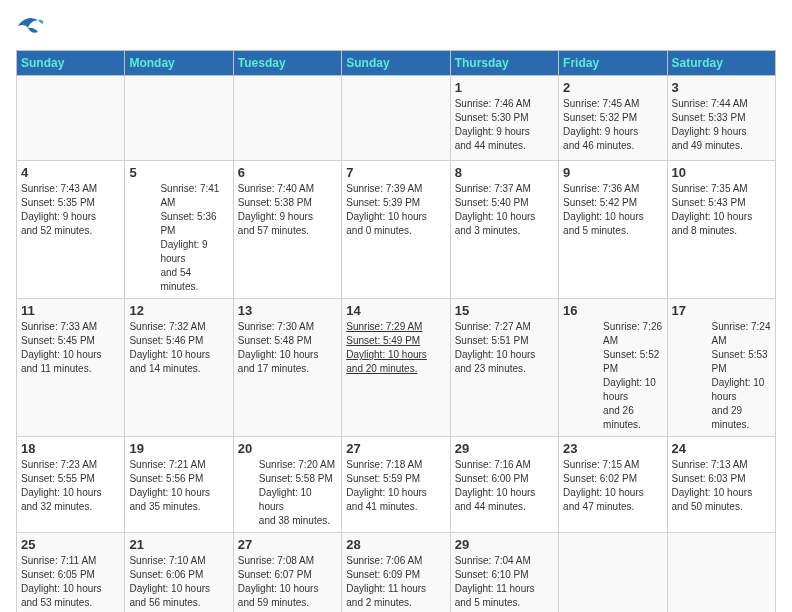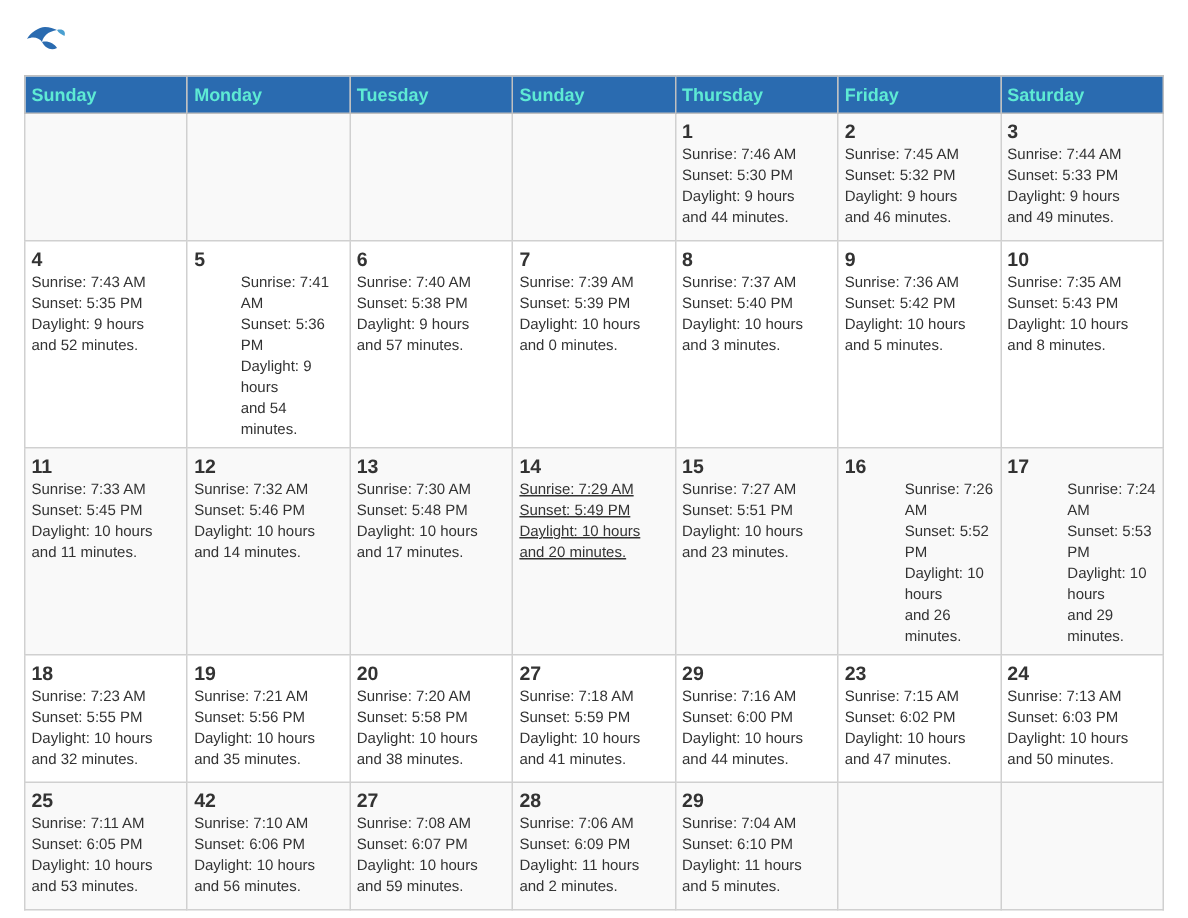--- a/index.html
+++ b/index.html
@@ -264,21 +264,21 @@
         </td>
         <td>
           <span class="day-num">19</span>
           <div class="day-info" style="white-space: pre-line;">Sunrise: 7:21 AM
 Sunset: 5:56 PM
 Daylight: 10 hours
 and 35 minutes.</div>
         </td>
         <td>
           <span class="day-num">20</span>
-          <div class="day-info" style="white-space: pre-line;">Sunrise: 7:20 AM
+          <div class="day-info" style="white-space: pre-line; margin-left: 21px;">Sunrise: 7:20 AM
 Sunset: 5:58 PM
 Daylight: 10 hours
 and 38 minutes.</div>
         </td>
         <td>
           <span class="day-num">27</span>
           <div class="day-info" style="white-space: pre-line;">Sunrise: 7:18 AM
 Sunset: 5:59 PM
 Daylight: 10 hours
 and 41 minutes.</div>
@@ -307,21 +307,21 @@
       </tr>
       <tr>
         <td>
           <span class="day-num">25</span>
           <div class="day-info" style="white-space: pre-line;">Sunrise: 7:11 AM
 Sunset: 6:05 PM
 Daylight: 10 hours
 and 53 minutes.</div>
         </td>
         <td>
-          <span class="day-num">42</span>
+          <span class="day-num">21</span>
           <div class="day-info" style="white-space: pre-line;">Sunrise: 7:10 AM
 Sunset: 6:06 PM
 Daylight: 10 hours
 and 56 minutes.</div>
         </td>
         <td>
           <span class="day-num">27</span>
           <div class="day-info" style="white-space: pre-line;">Sunrise: 7:08 AM
 Sunset: 6:07 PM
 Daylight: 10 hours

